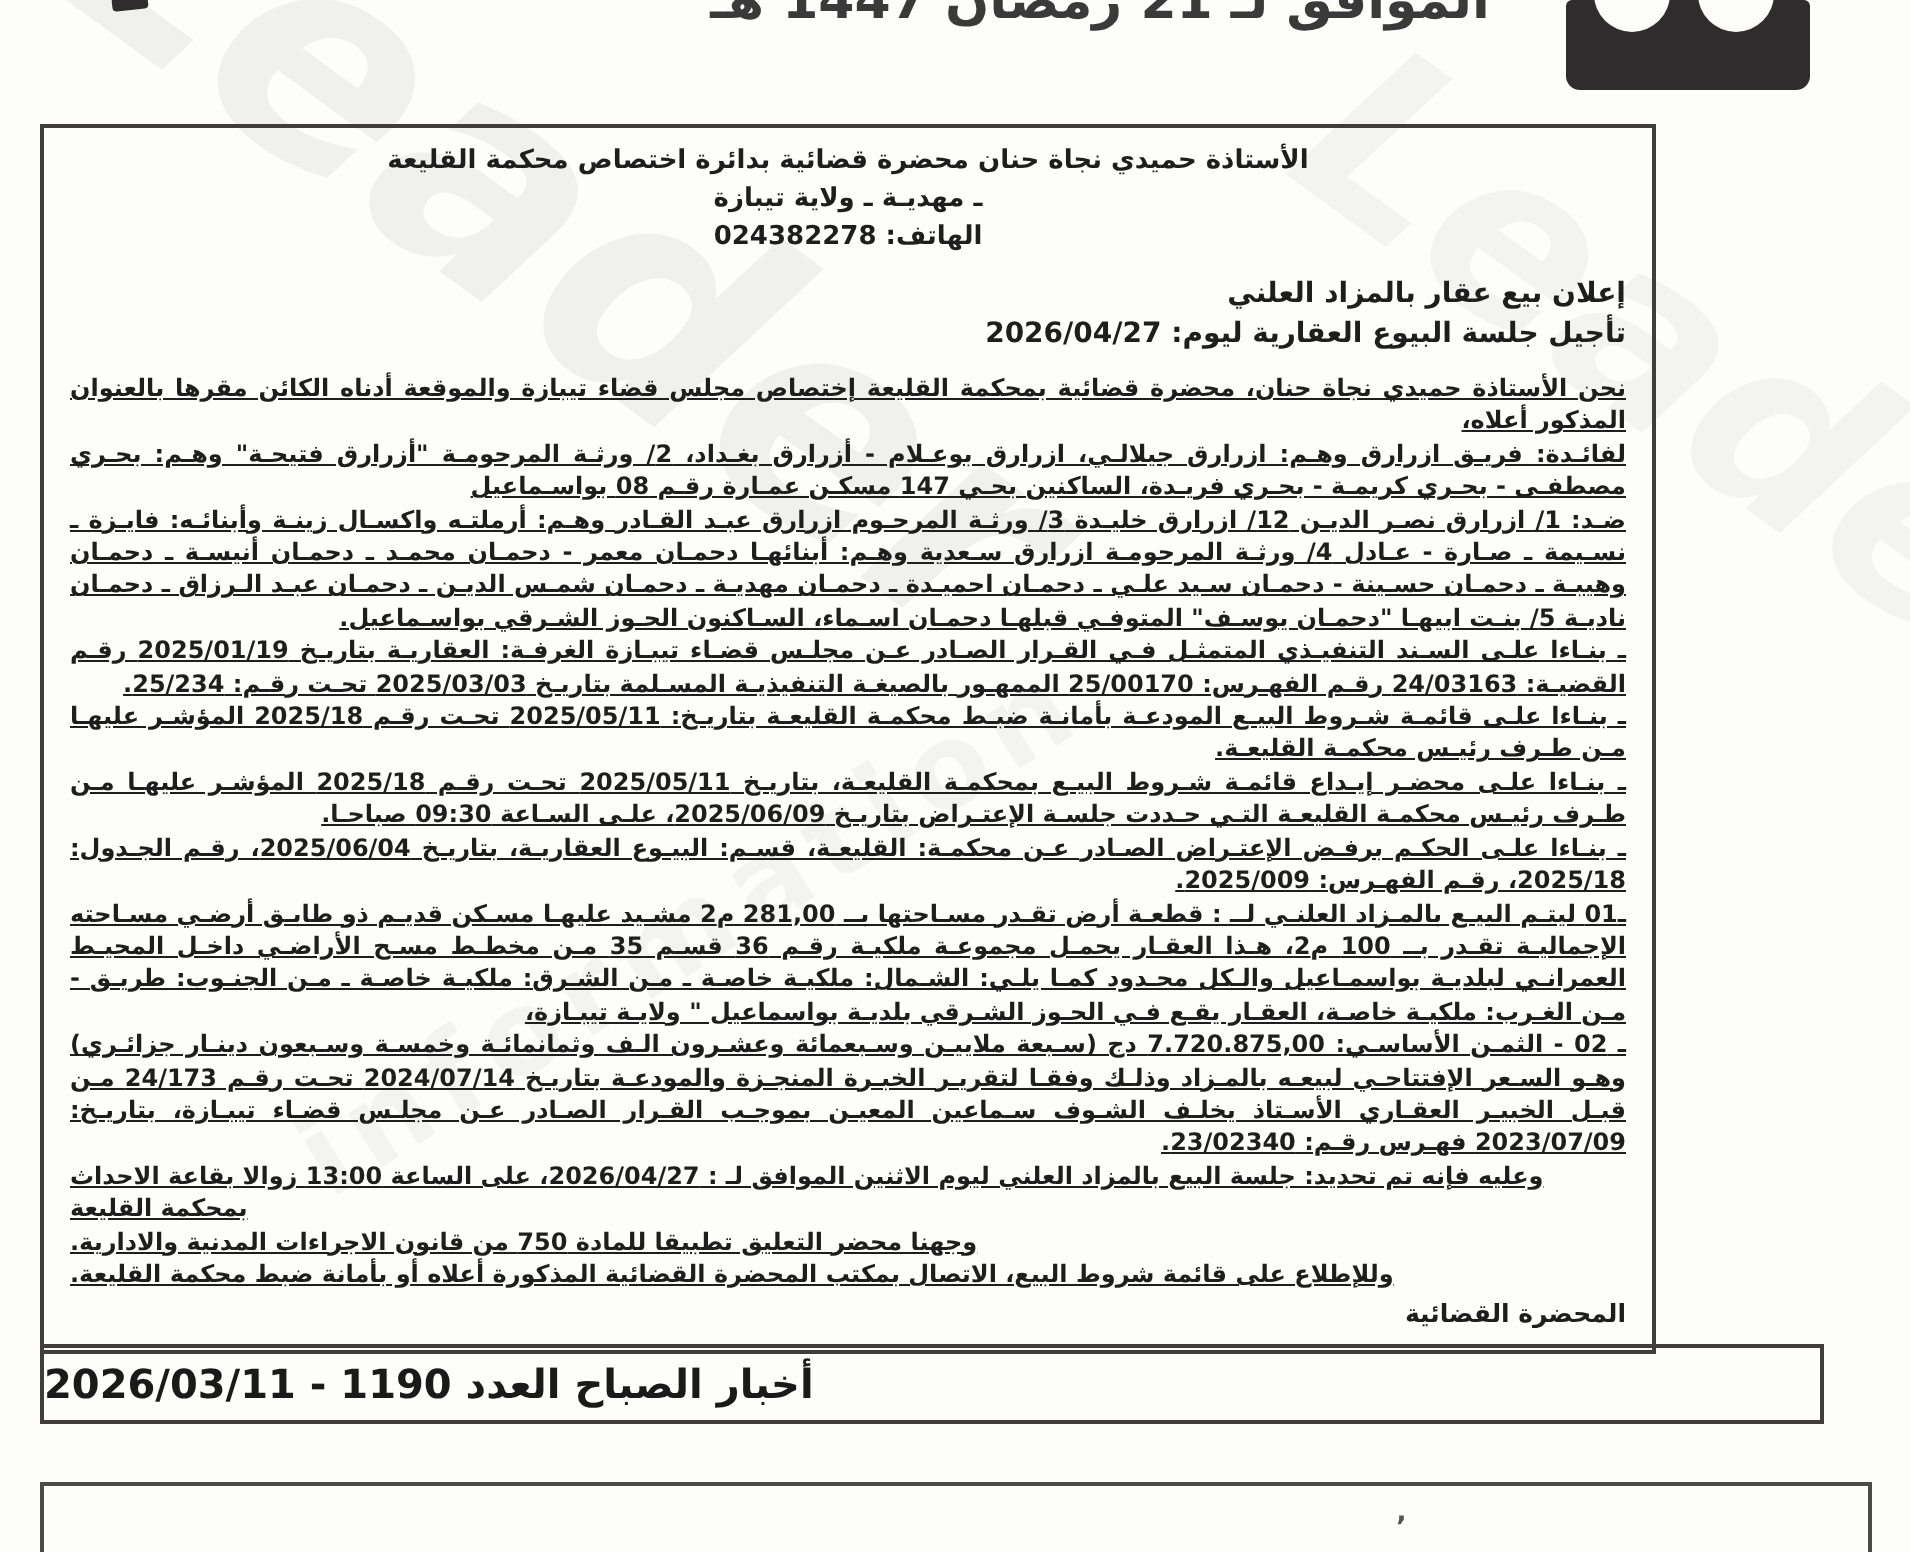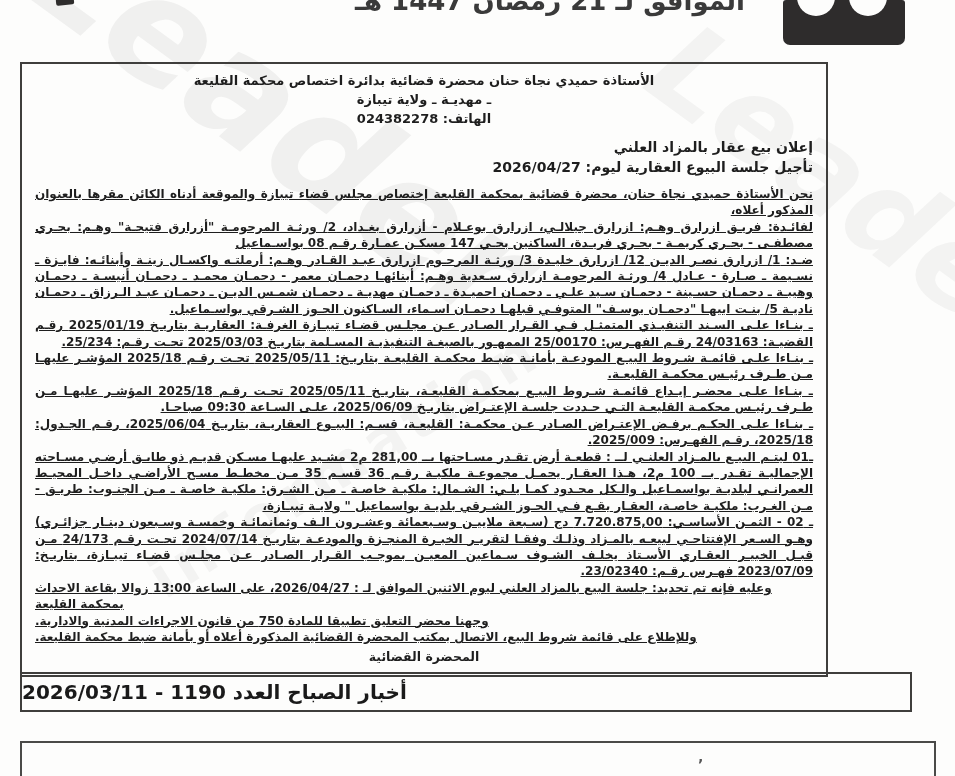--- a/index.html
+++ b/index.html
@@ -65,21 +65,21 @@
     padding: 7px 13px 0 13px;
     overflow: hidden;
     background: transparent;
   }
   .office-header { text-align: center; font-weight: 700; font-size: 13px; line-height: 19px; }
   .office-header div { margin: 0; }
   .title-block { text-align: right; font-weight: 700; font-size: 14px; line-height: 20px; margin-top: 9px; }
   .body-text { margin-top: 9px; font-weight: 700; font-size: 12px; line-height: 16.4px; }
   .body-text p { margin: 0; text-align: justify; text-decoration: underline; }
   .body-text p.center { text-align: left; }
-  .signature { margin-top: 4px; text-align: center; font-weight: 700; font-size: 12.5px; }
+  .signature { margin-top: 4px; text-align: right; font-weight: 700; font-size: 12.5px; }
 
   
   .footer-bar {
     position: absolute; z-index: 1;
     left: 20px; top: 672px; width: 892px; height: 40px;
     border: 2px solid #3f3e3c;
     box-sizing: border-box;
     display: flex; align-items: center; justify-content: flex-end;
     font-weight: 700; font-size: 20px; color: #1a1a1a;
   }

